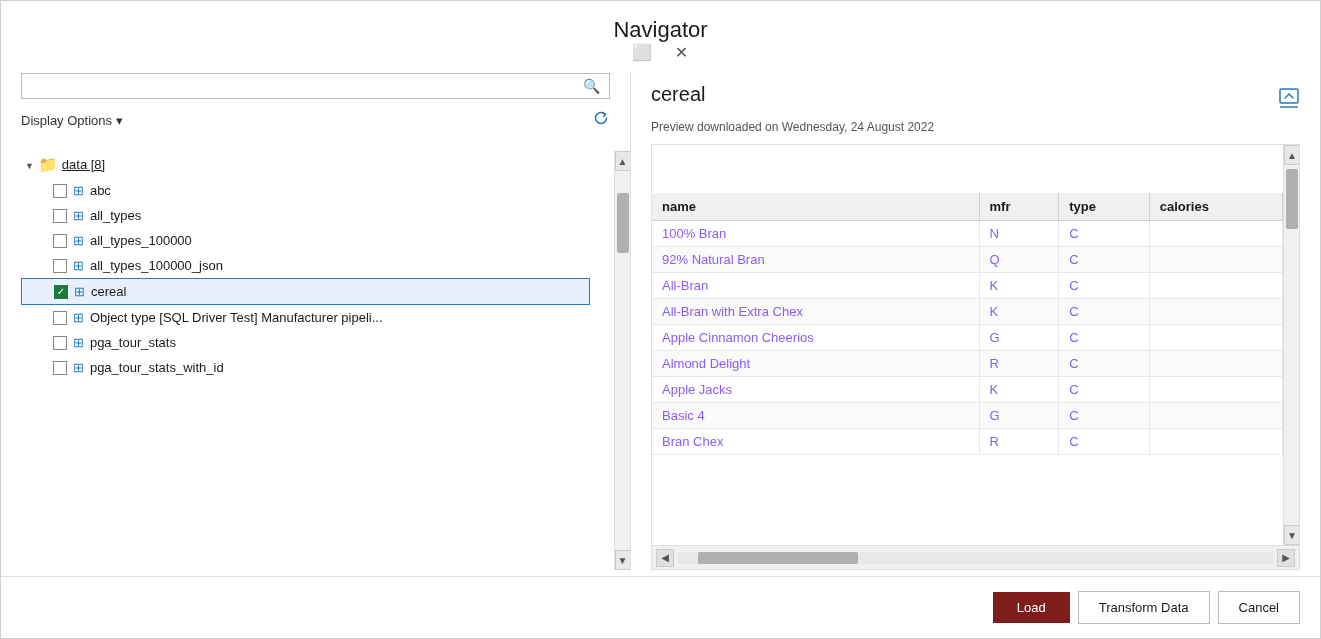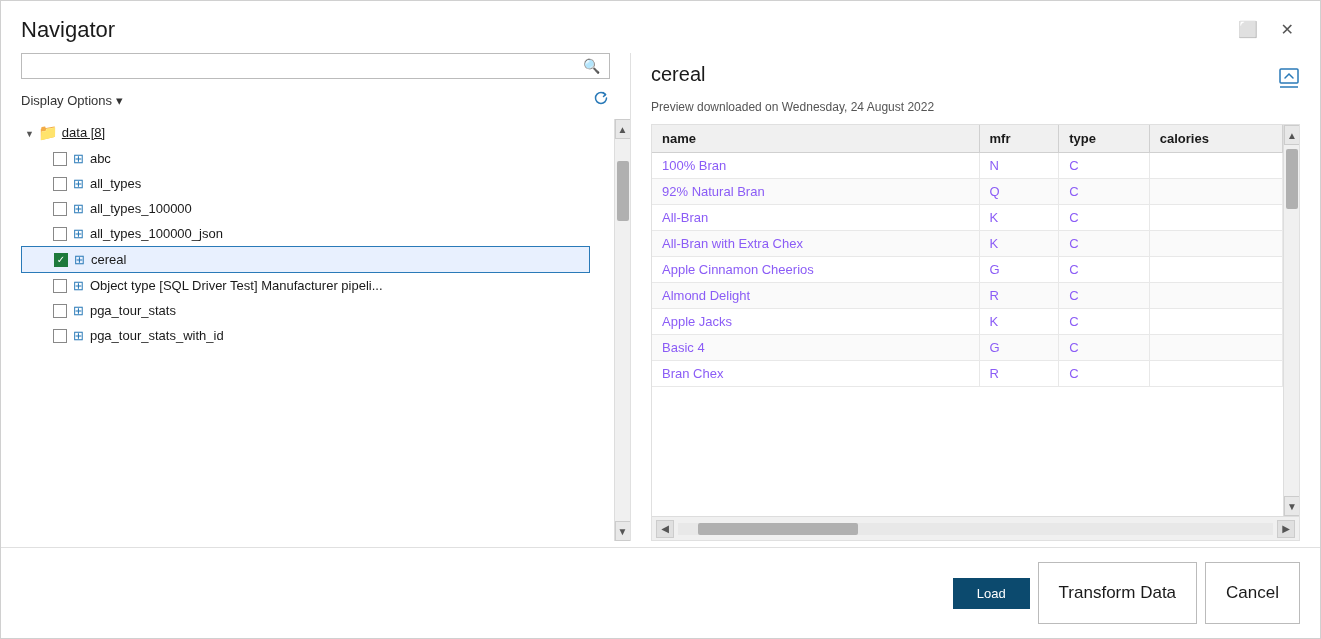--- a/index.html
+++ b/index.html
@@ -20,20 +20,21 @@
       height: 639px;
       display: flex;
       flex-direction: column;
       position: relative;
     }
     .title-bar {
       display: flex;
       align-items: center;
       justify-content: space-between;
       padding: 16px 20px 0 20px;
+      flex-direction: column;
     }
     .title-bar h1 {
       font-size: 22px;
       font-weight: 400;
       color: #1a1a1a;
     }
     .title-bar-icons {
       display: flex;
       gap: 10px;
       align-items: center;
@@ -80,21 +81,21 @@
     .search-icon {
       color: #888;
       font-size: 14px;
       cursor: pointer;
     }
     .display-options-bar {
       display: flex;
       align-items: center;
       justify-content: space-between;
       margin-right: 20px;
-      margin-bottom: 8px;
+      margin-bottom: 20px;
     }
     .display-options-btn {
       background: none;
       border: none;
       cursor: pointer;
       font-size: 13px;
       color: #333;
       display: flex;
       align-items: center;
       gap: 4px;
@@ -267,20 +268,21 @@
     .preview-table tr:nth-child(even) td { background: #fafafa; }
     .table-wrapper {
       flex: 1;
       overflow: hidden;
       position: relative;
       display: flex;
     }
     .table-scroll-area {
       flex: 1;
       overflow: auto;
+      margin-top: 48px;
     }
     .table-scroll-area::-webkit-scrollbar { display: none; }
     .table-vscrollbar {
       width: 16px;
       display: flex;
       flex-direction: column;
       background: #f5f5f5;
       border-left: 1px solid #ddd;
     }
     .table-hscroll-container {
@@ -323,34 +325,34 @@
     .bottom-bar {
       display: flex;
       align-items: center;
       justify-content: flex-end;
       padding: 14px 20px;
       gap: 8px;
       border-top: 1px solid #e0e0e0;
       margin-top: 6px;
     }
     .btn-load {
-      background: #0c4a6e;
+      background: #7f1d1d;
       color: white;
       border: none;
       padding: 8px 24px;
       font-size: 13px;
       cursor: pointer;
       font-weight: 500;
     }
     .btn-secondary {
       background: white;
       color: #1a1a1a;
       border: 1px solid #bbb;
-      padding: 20px 20px;
-      font-size: 17px;
+      padding: 8px 20px;
+      font-size: 13px;
       cursor: pointer;
     }
     .chevron-down::after { content: ' ▾'; }
     .triangle-down::before { content: '▼'; font-size: 9px; color: #555; }
   </style>
 </head>
 <body>
 
 <div class="dialog">
 

